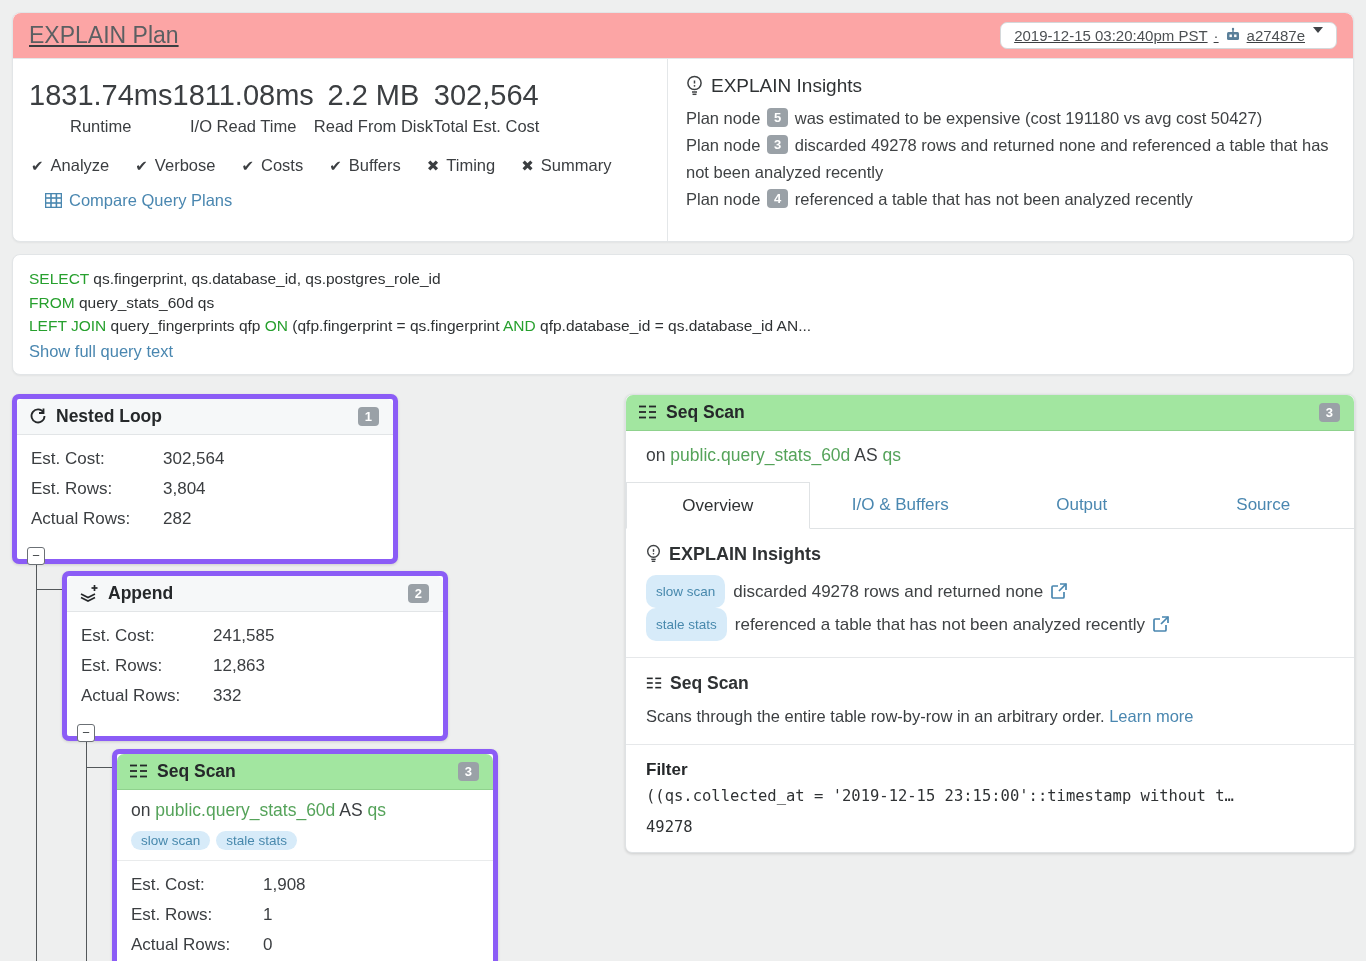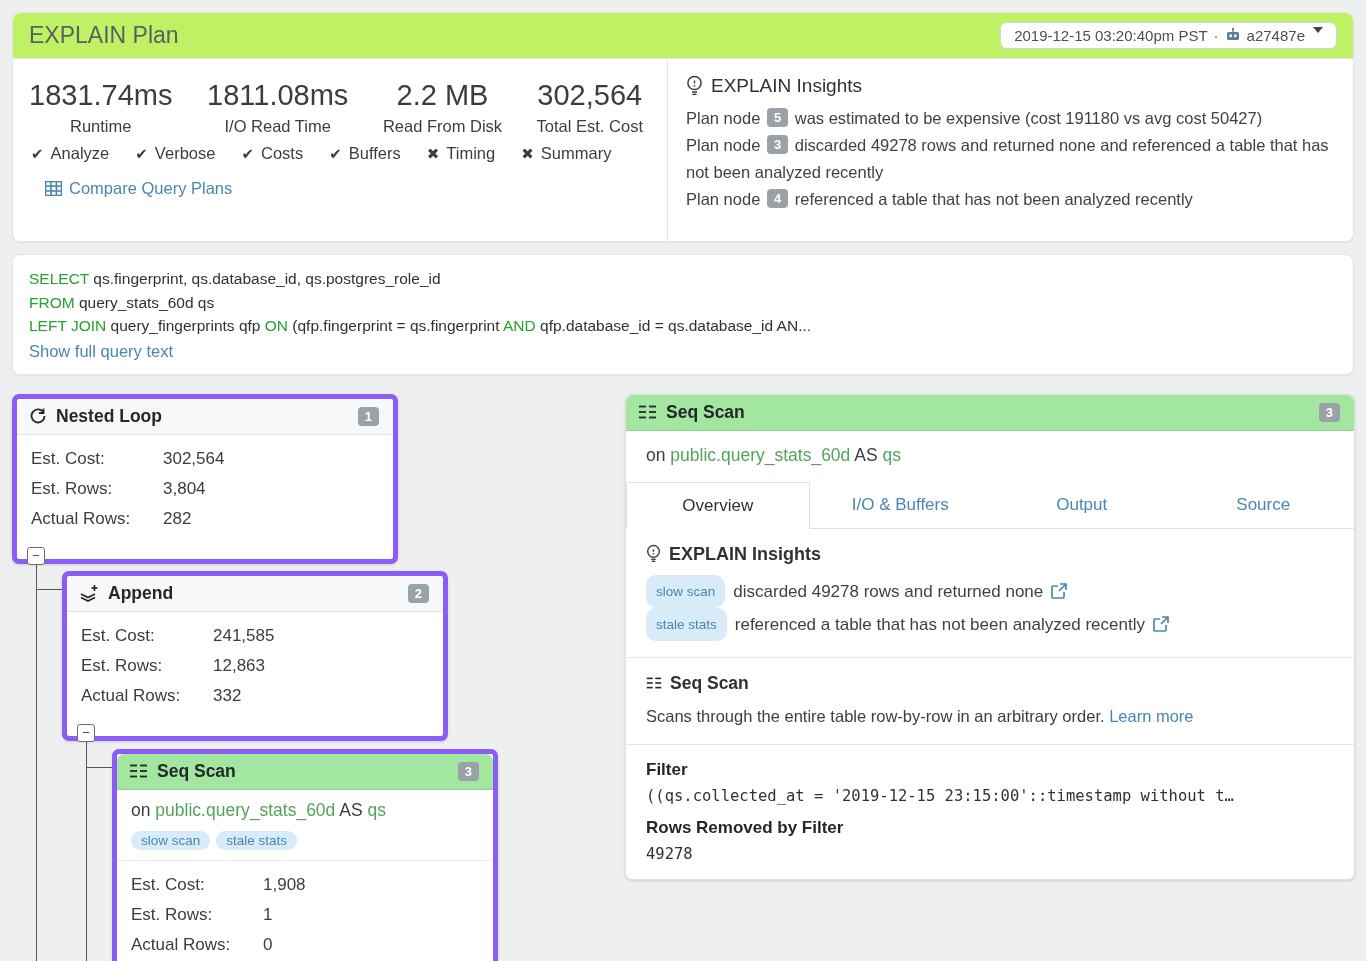--- a/index.html
+++ b/index.html
@@ -14,42 +14,43 @@
   .card {
     background:#fff;
     border:1px solid #e2e5e7;
     border-radius:8px;
     box-shadow:0 1px 2px rgba(0,0,0,.05);
   }
 
   
   .top-card { margin:12px 12px 0 12px; }
   .panel-header {
-    background:#bef264;
+    background:#fca5a5;
     border-bottom:1px solid #e4e7e9;
     border-radius:8px 8px 0 0;
     padding:9px 16px;
     display:flex; align-items:center; justify-content:space-between;
     height:46px;
+    text-decoration:underline;
   }
   .panel-title { font-size:23px; color:#5b5f62; font-weight:400; }
   .ts-button {
     background:#fff; border:1px solid #d4d8da; border-radius:7px;
     padding:4px 13px; font-size:15px; color:#4c5053;
     display:flex; align-items:flex-start; gap:6px; cursor:pointer;
   }
   .ts-button .caret {
     width:0; height:0; border-left:5px solid transparent; border-right:5px solid transparent;
     border-top:6px solid #3f4347; margin-left:2px;
   }
   .panel-body { display:flex; min-height:182px; }
   .stats-col { width:654px; padding:20px 24px 14px 16px; }
   .insights-col { flex:1; border-left:1px solid #e4e7e9; padding:16px 16px 14px 18px; }
 
-  .stats-row { display:flex; justify-content:space-between; margin-bottom:8px; }
+  .stats-row { display:flex; justify-content:flex-start; margin-bottom:20px; }
   .stat { text-align:center; }
   .stat-value { font-size:29px; color:#3b3e41; }
   .stat-label { font-size:16.5px; color:#3b3e41; margin-top:5px; }
 
   .flags-row { display:flex; gap:26px; margin:2px 0 16px 2px; }
   .flag { font-size:16.5px; color:#3b3e41; display:flex; align-items:center; gap:7px; }
   .flag .mark { font-weight:700; font-size:15px; }
 
   .link { color:#4a87b0; text-decoration:none; cursor:pointer; }
   .compare-link { font-size:16.5px; display:inline-flex; align-items:center; gap:7px; margin-left:16px; }
@@ -430,17 +431,16 @@
       </div>
       <div class="detail-desc">
         <span>Scans through the entire table row-by-row in an arbitrary order.</span>
         <a class="link">Learn more</a>
       </div>
     </div>
 
     <div class="detail-section">
       <div class="filter-label">Filter</div>
       <div class="filter-expr">((qs.collected_at = '2019-12-15 23:15:00'::timestamp without t…</div>
-      <div class="filter-label">Rows Removed by Filter</div>
       <div class="filter-value">49278</div>
     </div>
   </div>
 </div>
 
 </body></html>

